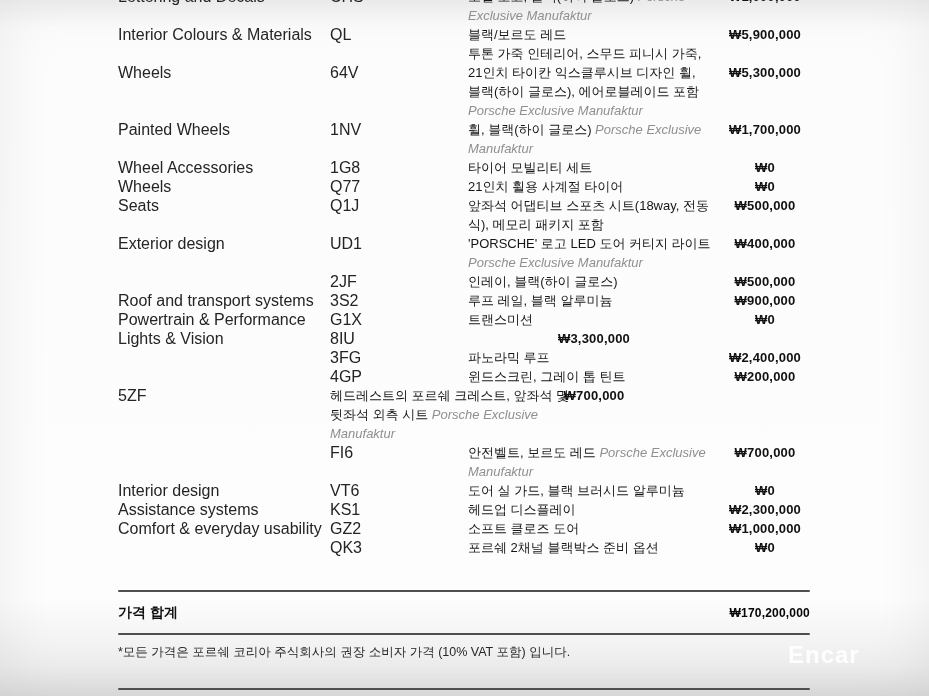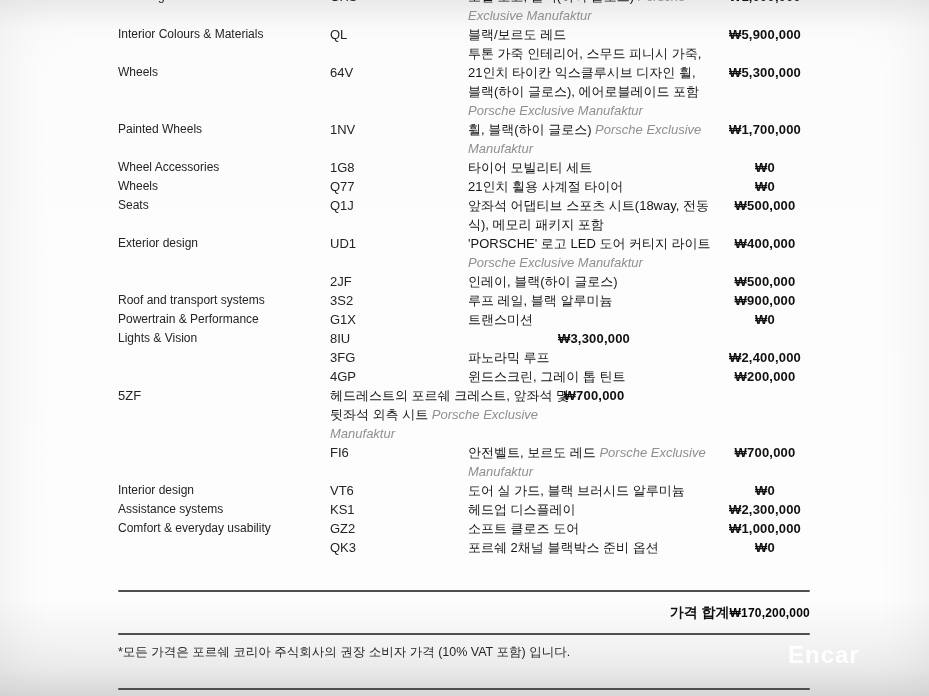--- a/index.html
+++ b/index.html
@@ -18,33 +18,33 @@
     position:absolute; left:118px; top:0; width:692px;
     color:#1f1f1f;
   }
   .rows { margin-top:-13px; }
   .row {
     display:grid;
     grid-template-columns:212px 138px 252px 1fr;
     align-items:start;
   }
   .line { line-height:19px; font-size:13px; white-space:nowrap; }
-  .cat   { line-height:19px; font-size:12px; color:#242424; }
-  .code  { line-height:19px; font-size:13px; color:#242424; }
+  .cat   { line-height:19px; font-size:16px; color:#242424; }
+  .code  { line-height:19px; font-size:16px; color:#242424; }
   .desc  { min-width:0; }
   .desc .line { color:#151515; }
   .desc .pem { color:#8f8f8f; font-style:italic; }
   .price {
     line-height:19px; font-size:13px; text-align:center;
     color:#111; font-weight:600; letter-spacing:0.2px;
   }
   .rule { height:2px; background:#4f4f4f; border-radius:1px; }
   .rule-top { margin-top:33px; }
   .total-row {
-    display:flex; justify-content:flex-end; align-items:center;
+    display:flex; justify-content:space-between; align-items:center;
     padding:12px 0 11px 0;
   }
   .total-label { font-size:14px; font-weight:bold; color:#101010; }
   .total-price { font-size:12px; font-weight:bold; color:#050505; letter-spacing:0.2px; }
   .footnote {
     font-size:12.5px; color:#262626; padding:9px 0 0 0; line-height:17px;
   }
   .rule-bottom { margin-top:27px; }
   .watermark {
     position:absolute; left:788px; top:641px;

